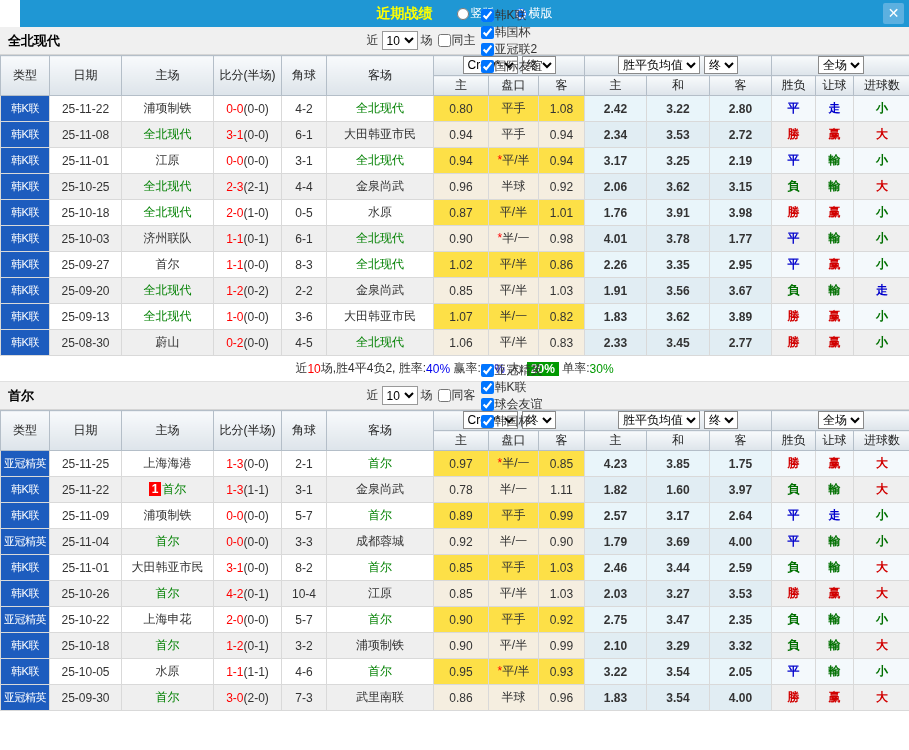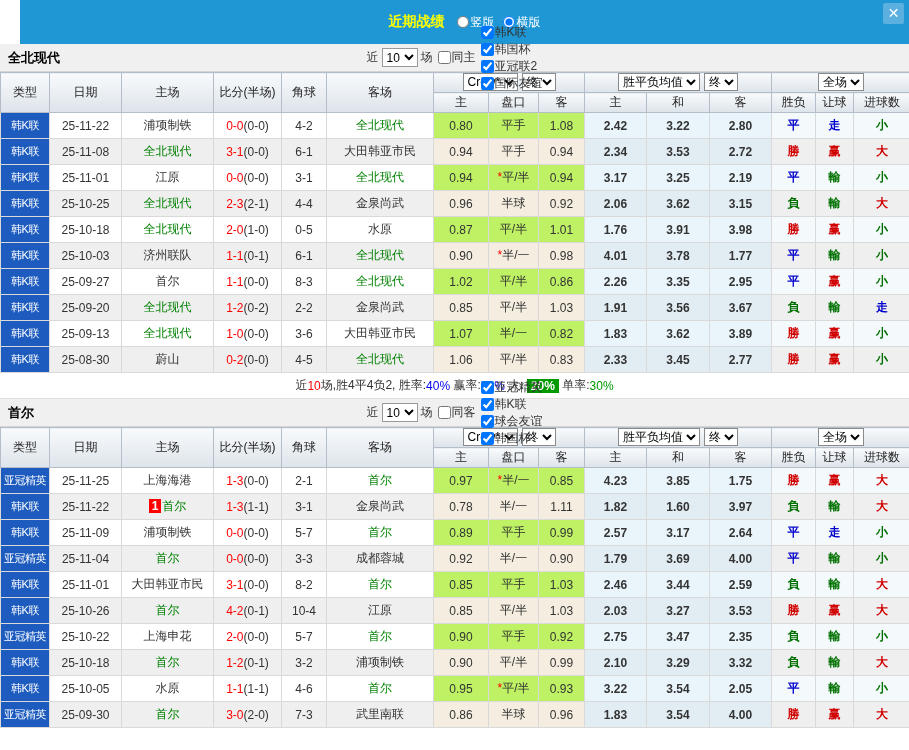--- a/index.html
+++ b/index.html
@@ -1,21 +1,21 @@
 <!DOCTYPE html>
 <html><head>
 <meta charset="utf-8">
 <style>
   * { box-sizing: border-box; margin: 0; padding: 0; }
   html,body { width:909px; height:750px; overflow:hidden; background:#fff;
     font-family:"Liberation Sans","DejaVu Sans",sans-serif; font-size:12px; color:#222; }
 
   
-  .titlebar { height:44px; background:#1f97d4; display:flex; align-items:center;
-    justify-content:center; gap:8px; position:relative; color:#fff;margin-left:20px; }
+  .titlebar { height:27px; background:#1f97d4; display:flex; align-items:center;
+    justify-content:center; gap:20px; position:relative; color:#fff;margin-left:20px; }
   .titlebar .title { color:#ffff00; font-weight:bold; font-size:14px; margin-right:4px; }
   .titlebar label { display:flex; align-items:center; gap:2px; cursor:pointer; font-size:12px; }
   .titlebar input { width:12px; height:12px; }
   .close-btn { position:absolute; right:5px; top:3px; width:21px; height:21px;
     background:#5cb0e0; color:#fff; font-size:14px; font-weight:bold; line-height:21px;
     text-align:center; cursor:pointer; border-radius:2px; }
 
   
   .section-bar { height:28px; background:#f0f0f0; border-bottom:1px solid #d5d5d5;
     display:flex; align-items:center; position:relative; }
@@ -34,21 +34,21 @@
   col.w-r1{width:44px} col.w-r2{width:38px} col.w-r3{width:57px}
 
   th,td { border:1px solid #c9ced3; text-align:center; overflow:hidden; white-space:nowrap; }
   thead th { background:linear-gradient(#f8fafc,#dde4ea); font-weight:normal; color:#222;
     height:19px; line-height:19px; border-color:#b4bec8; }
   thead select { height:18px; font-size:12px; border:1px solid #8a8a8a; background:#fff; margin:0 2px; }
   tbody td { height:26px; border-color:#d9d9d9; color:#333; }
 
   td.c-type { background:#1d5cbe !important; color:#fff; font-size:11px; letter-spacing:-0.5px; }
   tr:nth-child(even) td { background:#efefef; }
-  td.o1 { background:#bef264; }  tr:nth-child(even) td.o1 { background:#f5eee0; }
+  td.o1 { background:#fde047; }  tr:nth-child(even) td.o1 { background:#f5eee0; }
   td.o2 { background:#e9f5fa;font-weight:bold; }  tr:nth-child(even) td.o2 { background:#e1edf3; }
   td.res { background:#f4f9fc; font-weight:bold; } tr:nth-child(even) td.res { background:#efefef; }
 
   .tg { color:#008000; }
   .ft { color:#ff0000; }
   .hts { color:#333; }
   .star { color:#ff0000; }
   .badge { display:inline-block; background:#ff0000; color:#fff; font-weight:bold;
     padding:0 3px; margin-right:1px; line-height:14px; }
   td.res.c-r { color:#d10000; } td.res.c-b { color:#0000cc; } td.res.c-g { color:#007000; }

